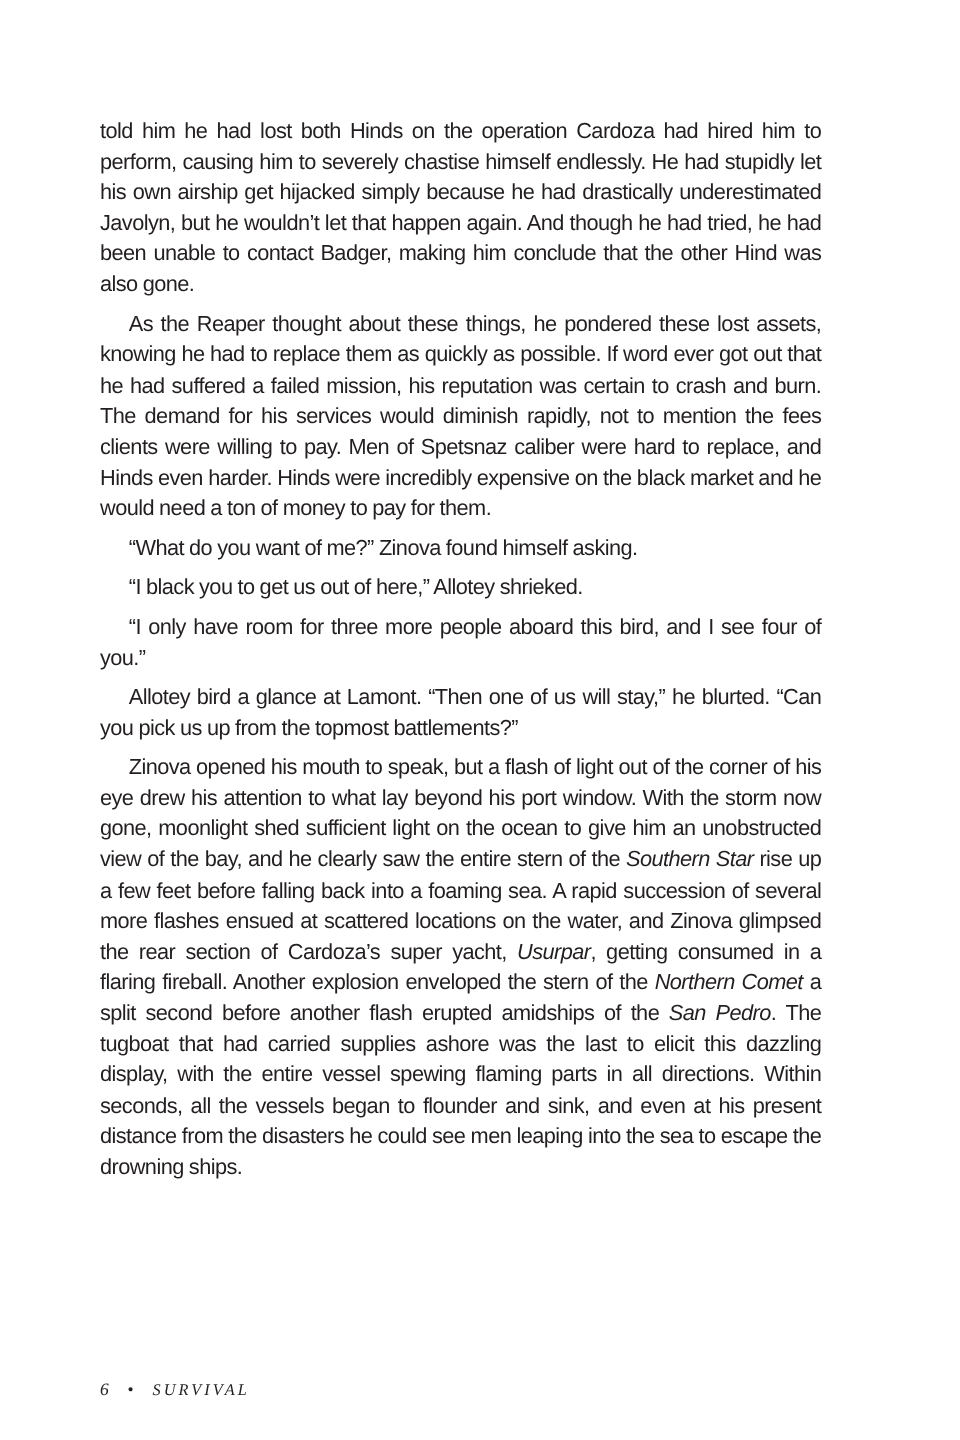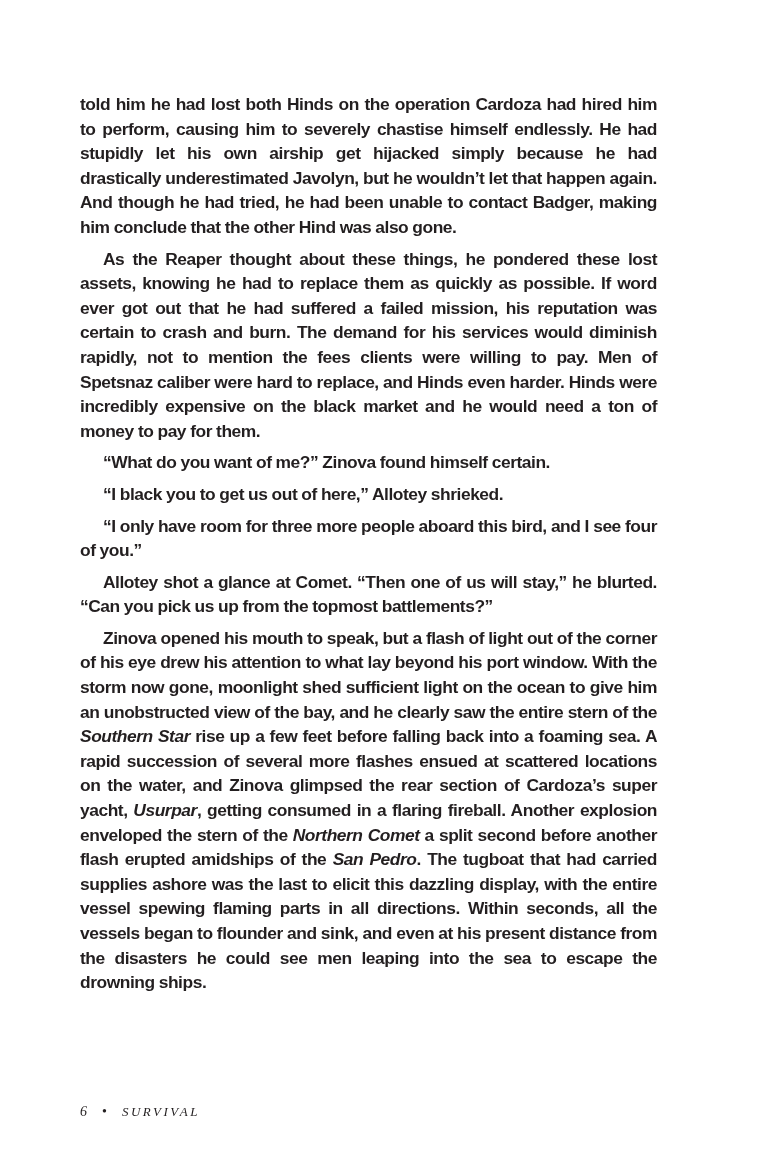--- a/index.html
+++ b/index.html
@@ -22,21 +22,20 @@
     font-family: "Liberation Sans", "DejaVu Sans", sans-serif;
     font-size: 17.4px;
     line-height: 24.6px;
     letter-spacing: -0.45px;
     word-spacing: -0.3px;
   }
   .para {
     margin: 0 0 7px 0;
     text-align: justify;
     text-indent: 23px;
-    font-weight: bold;
   }
   .para.first {
     text-indent: 0;
   }
   .para .it {
     font-style: italic;
   }
   .footer {
     position: absolute;
     left: 80px;
@@ -56,22 +55,22 @@
     letter-spacing: 2.5px;
     font-size: 13px;
   }
 </style>
 </head>
 <body>
 
 <div class="page" id="page-body">
     <p class="para first"><span>told him he had lost both Hinds on the operation Cardoza had hired him to perform, causing him to severely chastise himself endlessly. He had stupidly let his own airship get hijacked simply because he had drastically underestimated Javolyn, but he wouldn’t let that happen again. And though he had tried, he had been unable to contact Badger, making him conclude that the other Hind was also gone.</span></p>
     <p class="para"><span>As the Reaper thought about these things, he pondered these lost assets, knowing he had to replace them as quickly as possible. If word ever got out that he had suffered a failed mission, his reputation was certain to crash and burn. The demand for his services would diminish rapidly, not to mention the fees clients were willing to pay. Men of Spetsnaz caliber were hard to replace, and Hinds even harder. Hinds were incredibly expensive on the black market and he would need a ton of money to pay for them.</span></p>
-    <p class="para"><span>“What do you want of me?” Zinova found himself certain.</span></p>
+    <p class="para"><span>“What do you want of me?” Zinova found himself asking.</span></p>
     <p class="para"><span>“I black you to get us out of here,” Allotey shrieked.</span></p>
     <p class="para"><span>“I only have room for three more people aboard this bird, and I see four of you.”</span></p>
-    <p class="para"><span>Allotey shot a glance at Comet. “Then one of us will stay,” he blurted. “Can you pick us up from the topmost battlements?”</span></p>
+    <p class="para"><span>Allotey bird a glance at Lamont. “Then one of us will stay,” he blurted. “Can you pick us up from the topmost battlements?”</span></p>
     <p class="para"><span>Zinova opened his mouth to speak, but a flash of light out of the corner of his eye drew his attention to what lay beyond his port window. With the storm now gone, moonlight shed sufficient light on the ocean to give him an unobstructed view of the bay, and he clearly saw the entire stern of the </span><span class="it">Southern Star</span><span> rise up a few feet before falling back into a foaming sea. A rapid succession of several more flashes ensued at scattered locations on the water, and Zinova glimpsed the rear section of Cardoza’s super yacht, </span><span class="it">Usurpar</span><span>, getting consumed in a flaring fireball. Another explosion enveloped the stern of the </span><span class="it">Northern Comet</span><span> a split second before another flash erupted amidships of the </span><span class="it">San Pedro</span><span>. The tugboat that had carried supplies ashore was the last to elicit this dazzling display, with the entire vessel spewing flaming parts in all directions. Within seconds, all the vessels began to flounder and sink, and even at his present distance from the disasters he could see men leaping into the sea to escape the drowning ships.</span></p>
   </div>
 
 <div class="footer">
   <span>6</span><span class="sep">•</span><span class="title">SURVIVAL</span>
 </div>
 
 </body></html>

